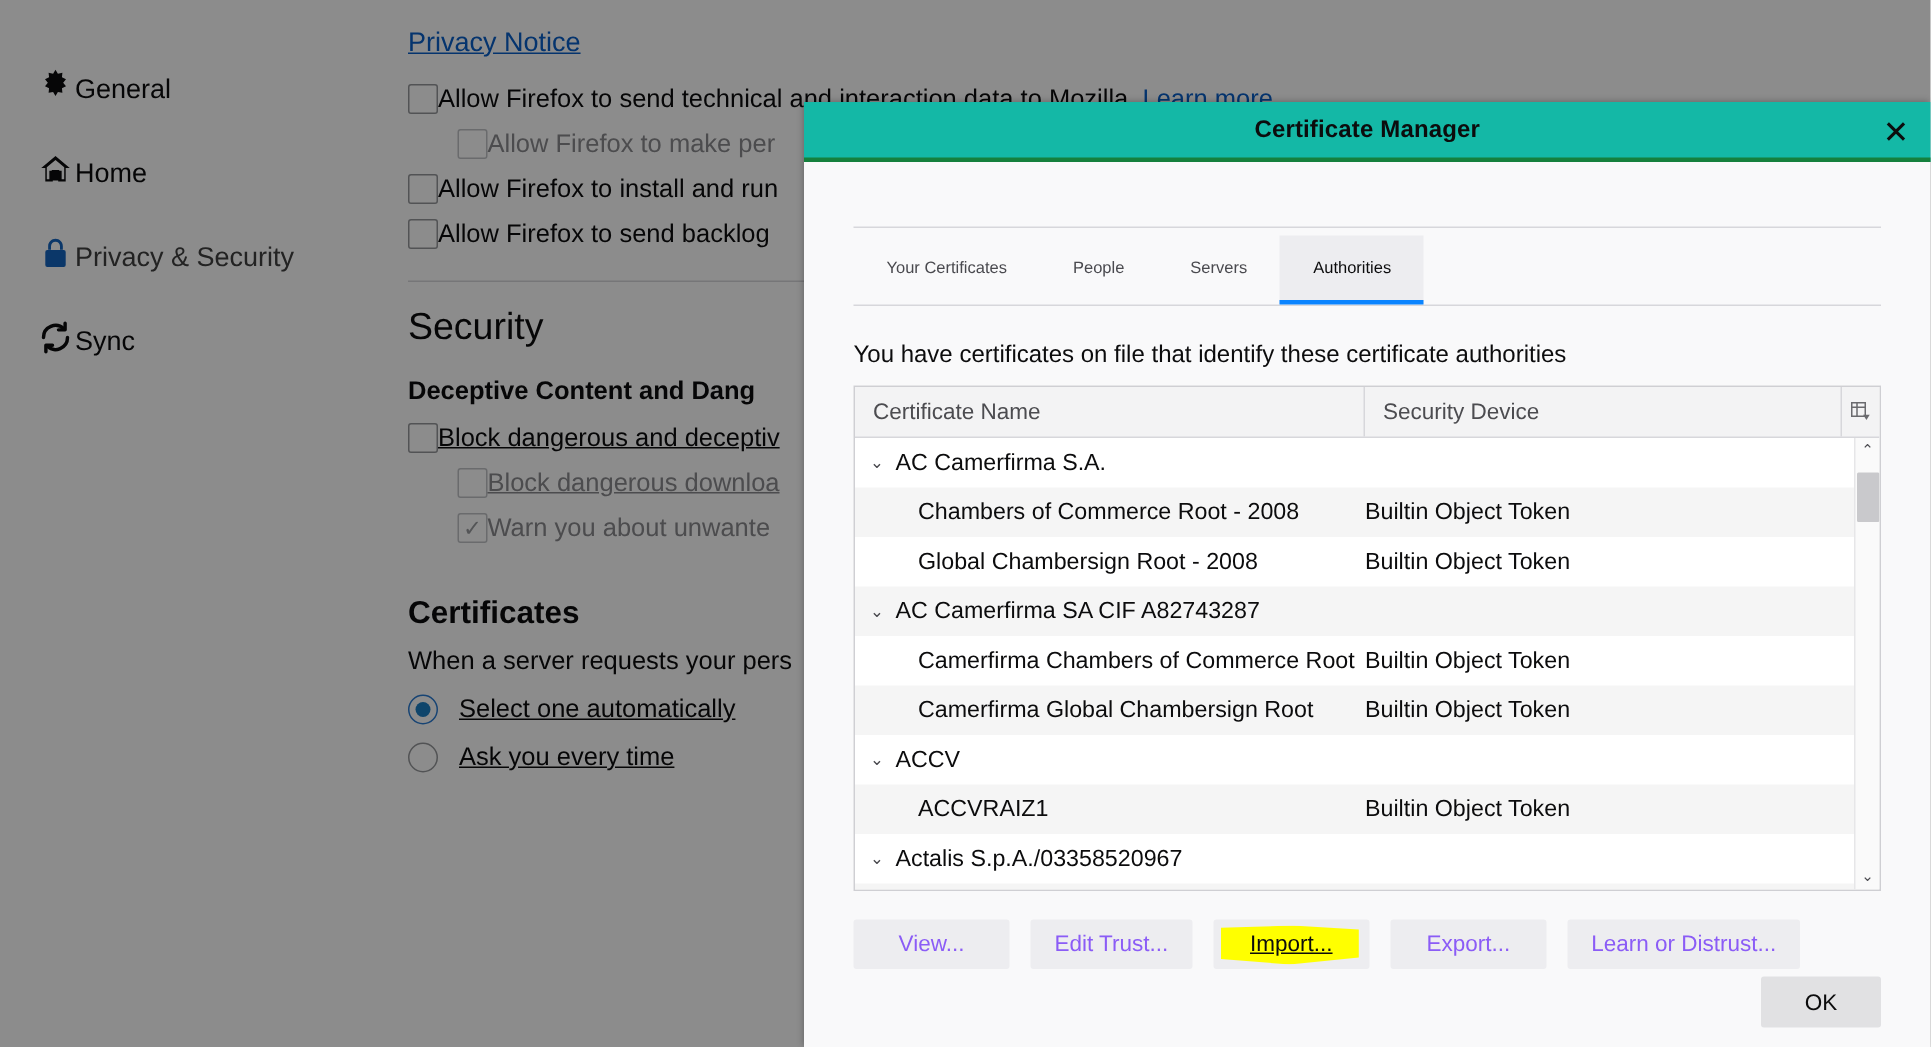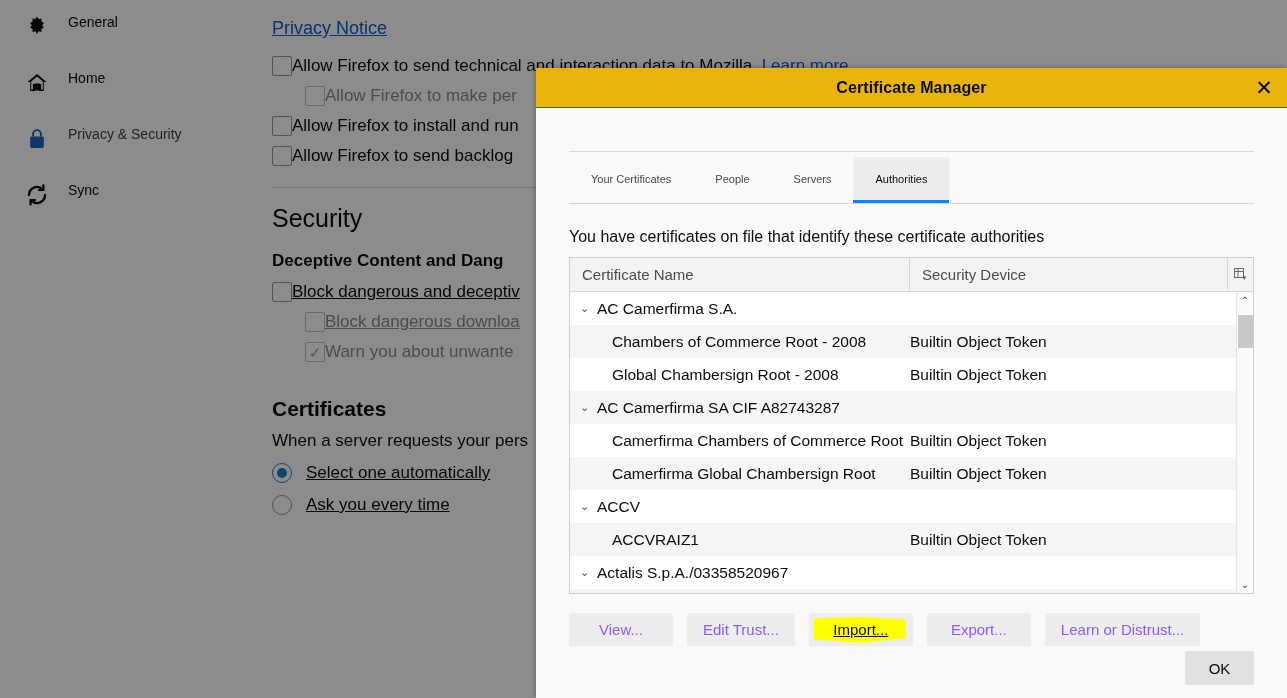--- a/index.html
+++ b/index.html
@@ -28,25 +28,24 @@
   }
 
   .sidebar {
     width: 262px;
     flex: 0 0 262px;
     padding-top: 14px;
     background: #ffffff;
   }
   .side-item {
     display: flex;
-    align-items: flex-start;
+    align-items: flex-end;
     height: 56px;
     padding-left: 24px;
-    gap: 18px;
-    font-size: 14px;
+    font-size: 18px;
     color: #0c0c0d;
   }
   .side-item.active { color: #404040; }
   .side-icon {
     width: 26px; height: 26px;
     display: flex; align-items: center; justify-content: center;
     flex: 0 0 26px;
   }
   .side-icon svg { display: block; }
 
@@ -143,22 +142,22 @@
     width: 751px; height: 630px;
     background: #f9f9fa;
     z-index: 10;
     display: flex;
     flex-direction: column;
     box-shadow: -1px -1px 4px rgba(0,0,0,0.25);
   }
   .titlebar {
     height: 40px;
     flex: 0 0 40px;
-    background: #eab308;
-    border-bottom: 1px solid #15803d;
+    background: #14b8a6;
+    border-bottom: 3px solid #15803d;
     display: flex;
     align-items: center;
     justify-content: center;
     position: relative;
   }
   .dlg-title {
     font-size: 16px;
     font-weight: bold;
     color: #0c0c0d;
     letter-spacing: 0.1px;
@@ -342,21 +341,21 @@
   }
 
   .footer {
     flex: 1;
     display: flex;
     align-items: center;
     justify-content: flex-end;
     padding-bottom: 8px;
   }
   .ok-btn {
-    width: 69px; height: 34px;
+    width: 80px; height: 34px;
     background: #e1e1e3;
     border: none;
     border-radius: 2px;
     font-size: 15px;
     color: #0c0c0d;
     font-family: "Liberation Sans", sans-serif;
     cursor: pointer;
   }
 </style>
 </head>

